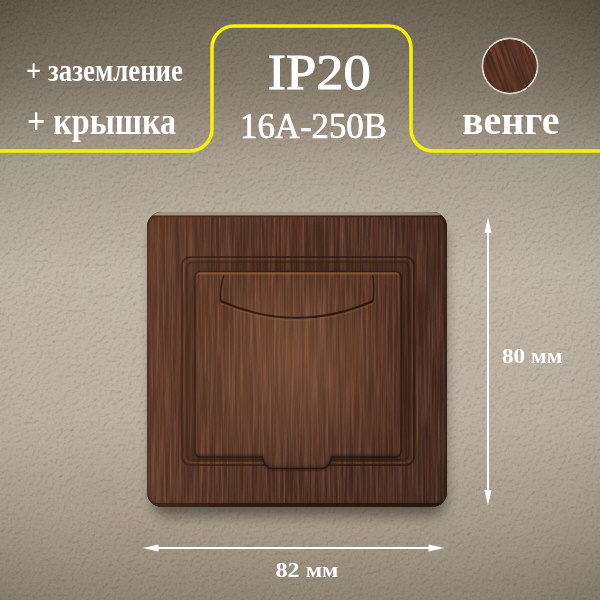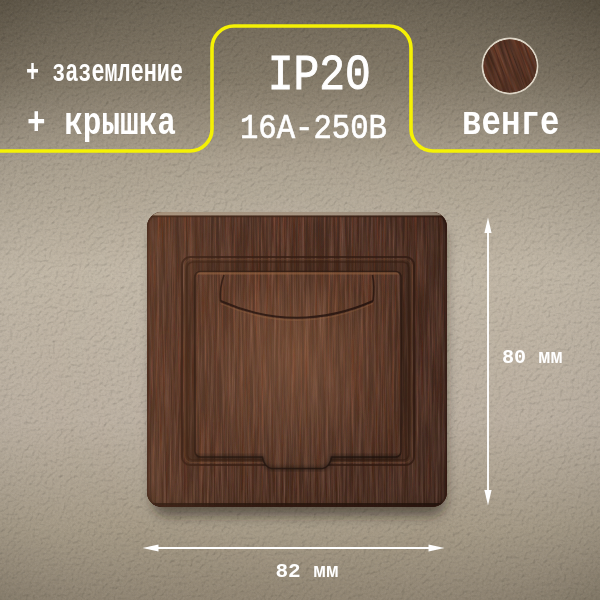--- a/index.html
+++ b/index.html
@@ -1,17 +1,17 @@
 <!DOCTYPE html>
 <html><head>
 <meta charset="utf-8">
 <style>
   html,body{margin:0;padding:0;}
   #stage{position:relative;width:600px;height:600px;overflow:hidden;
-         font-family:Liberation Mono, monospace;}
+         font-family:Liberation Serif, serif;}
   svg{display:block;}
 </style>
 </head>
 <body>
 <div id="stage">
 <svg width="600" height="600" viewBox="0 0 600 600" xmlns="http://www.w3.org/2000/svg">
 <defs>
 
   <linearGradient id="wallg" x1="0" y1="0" x2="0" y2="1">
     <stop offset="0" stop-color="#6a604e"></stop>

